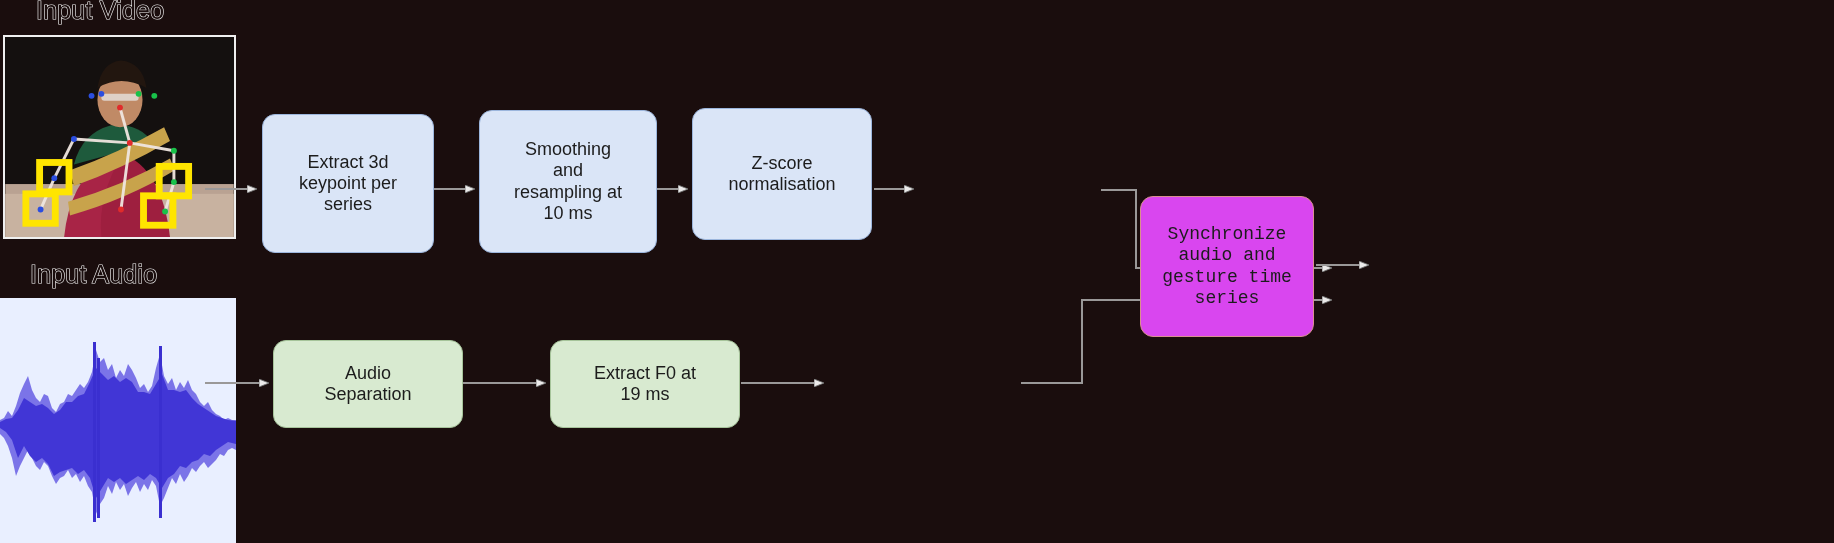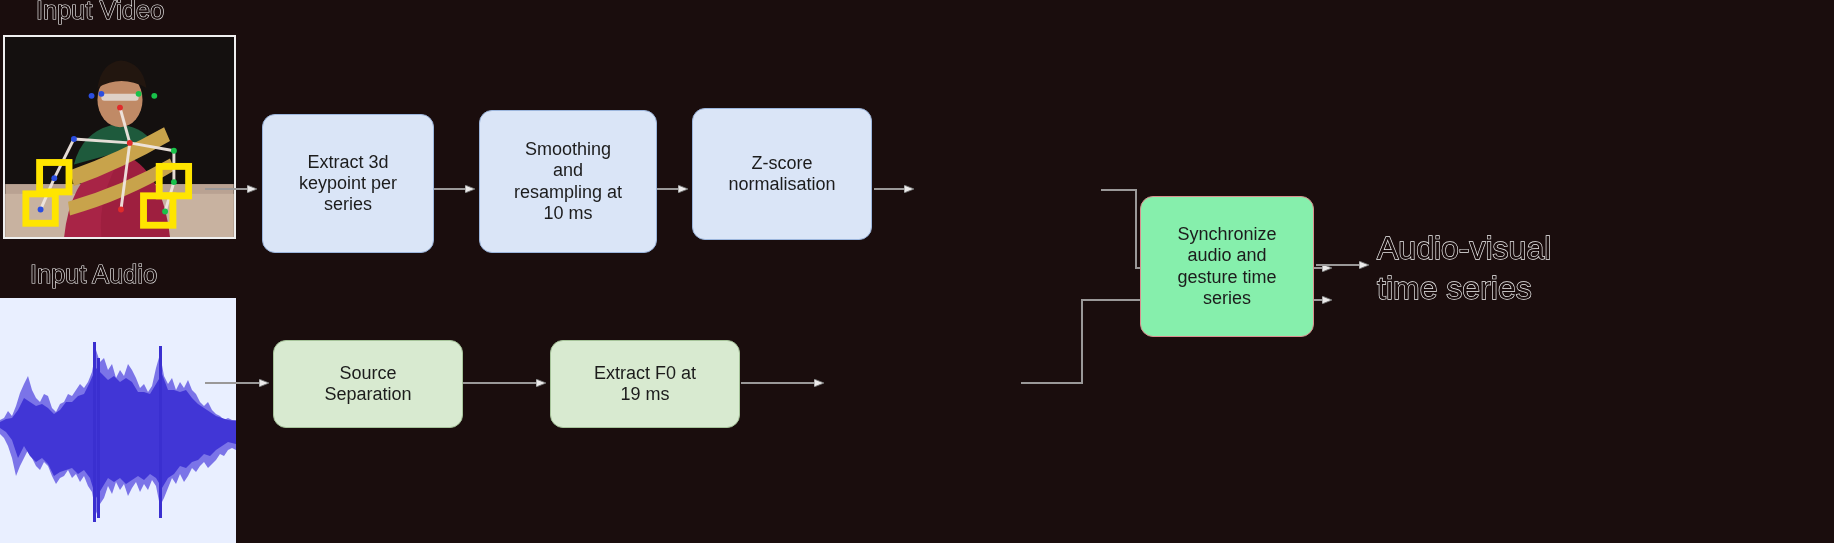--- a/index.html
+++ b/index.html
@@ -46,21 +46,21 @@
     display:flex;align-items:center;justify-content:center;
     text-align:center;
     color:#1c1c1c;
     font-size:18px;
     line-height:1.17;
     padding:4px 8px;
     white-space:pre-line;
   }
   .node.blue{background:#dae5f7;border:1.6px solid #9cb6dd;}
   .node.green{background:#d8ead0;border:1.6px solid #a6c49a;}
-  .node.pink{background:#86efac;border:1.6px solid #d98f8f;}
+  .node.pink{background:#d946ef;border:1.6px solid #d98f8f;font-family:Liberation Mono, monospace;}
 
   .outlabel{
     position:absolute;
     font-size:32px;
     line-height:1.25;
     text-align:left;
     color:#1a0d0d;
     -webkit-text-stroke:1.3px #f0f0f0;
     paint-order:stroke fill;
     white-space:pre-line;
@@ -177,28 +177,26 @@
 
   <div class="node blue" style="left:479px;top:110px;width:178px;height:143px;">Smoothing
 and
 resampling at
 10 ms</div>
 
   <div class="node blue" style="left:692px;top:108px;width:180px;height:132px;">Z-score
 normalisation</div>
 
 
-  <div class="node green" style="left:273px;top:340px;width:190px;height:88px;">Source
+  <div class="node green" style="left:273px;top:340px;width:190px;height:88px;">Audio
 Separation</div>
 
   <div class="node green" style="left:550px;top:340px;width:190px;height:88px;">Extract F0 at
 19 ms</div>
 
 
   <div class="node pink" style="left:1140px;top:196px;width:174px;height:141px;">Synchronize
 audio and
 gesture time
 series</div>
 
-  <div class="outlabel" style="left:1377px;top:228px;width:450px;">Audio-visual
-time series</div>
 
 </div>
 
 </body></html>

